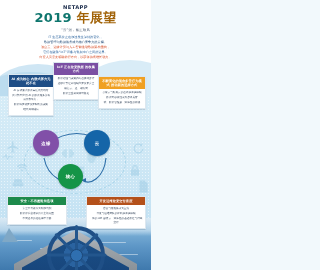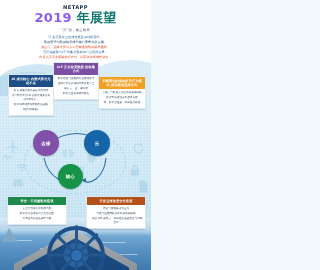--- a/index.html
+++ b/index.html
@@ -13,22 +13,22 @@
   
   .header{position:absolute;left:0;top:0;width:151px;height:58px;background:#ffffff;z-index:6;}
   .brand{
     text-align:center;font-size:5.2px;font-weight:bold;letter-spacing:.4px;
     color:#1a2b4a;margin-top:4px;
   }
   .title{
     text-align:center;font-size:13px;font-weight:bold;color:#1574c4;
     margin-top:1px;line-height:14px;letter-spacing:.3px;
   }
-  .title .yr{color:#8b5cf6;}
-  .title .cn{color:#0f766e;margin-top:28px;}
+  .title .yr{color:#0f766e;}
+  .title .cn{color:#a16207;margin-top:28px;}
   .subtitle{
     text-align:center;font-size:3.4px;color:#4a5b72;margin-top:3px;letter-spacing:.2px;
   }
   .lead{margin:3px 5px 0 5px;text-align:center;}
   .lead p{
     margin:0 0 1px 0;font-size:3.1px;line-height:4.1px;color:#26609c;
     letter-spacing:.05px;
   }
   .lead p.hi{color:#d6481f;}
   .lead p.dk{color:#15406f;}

